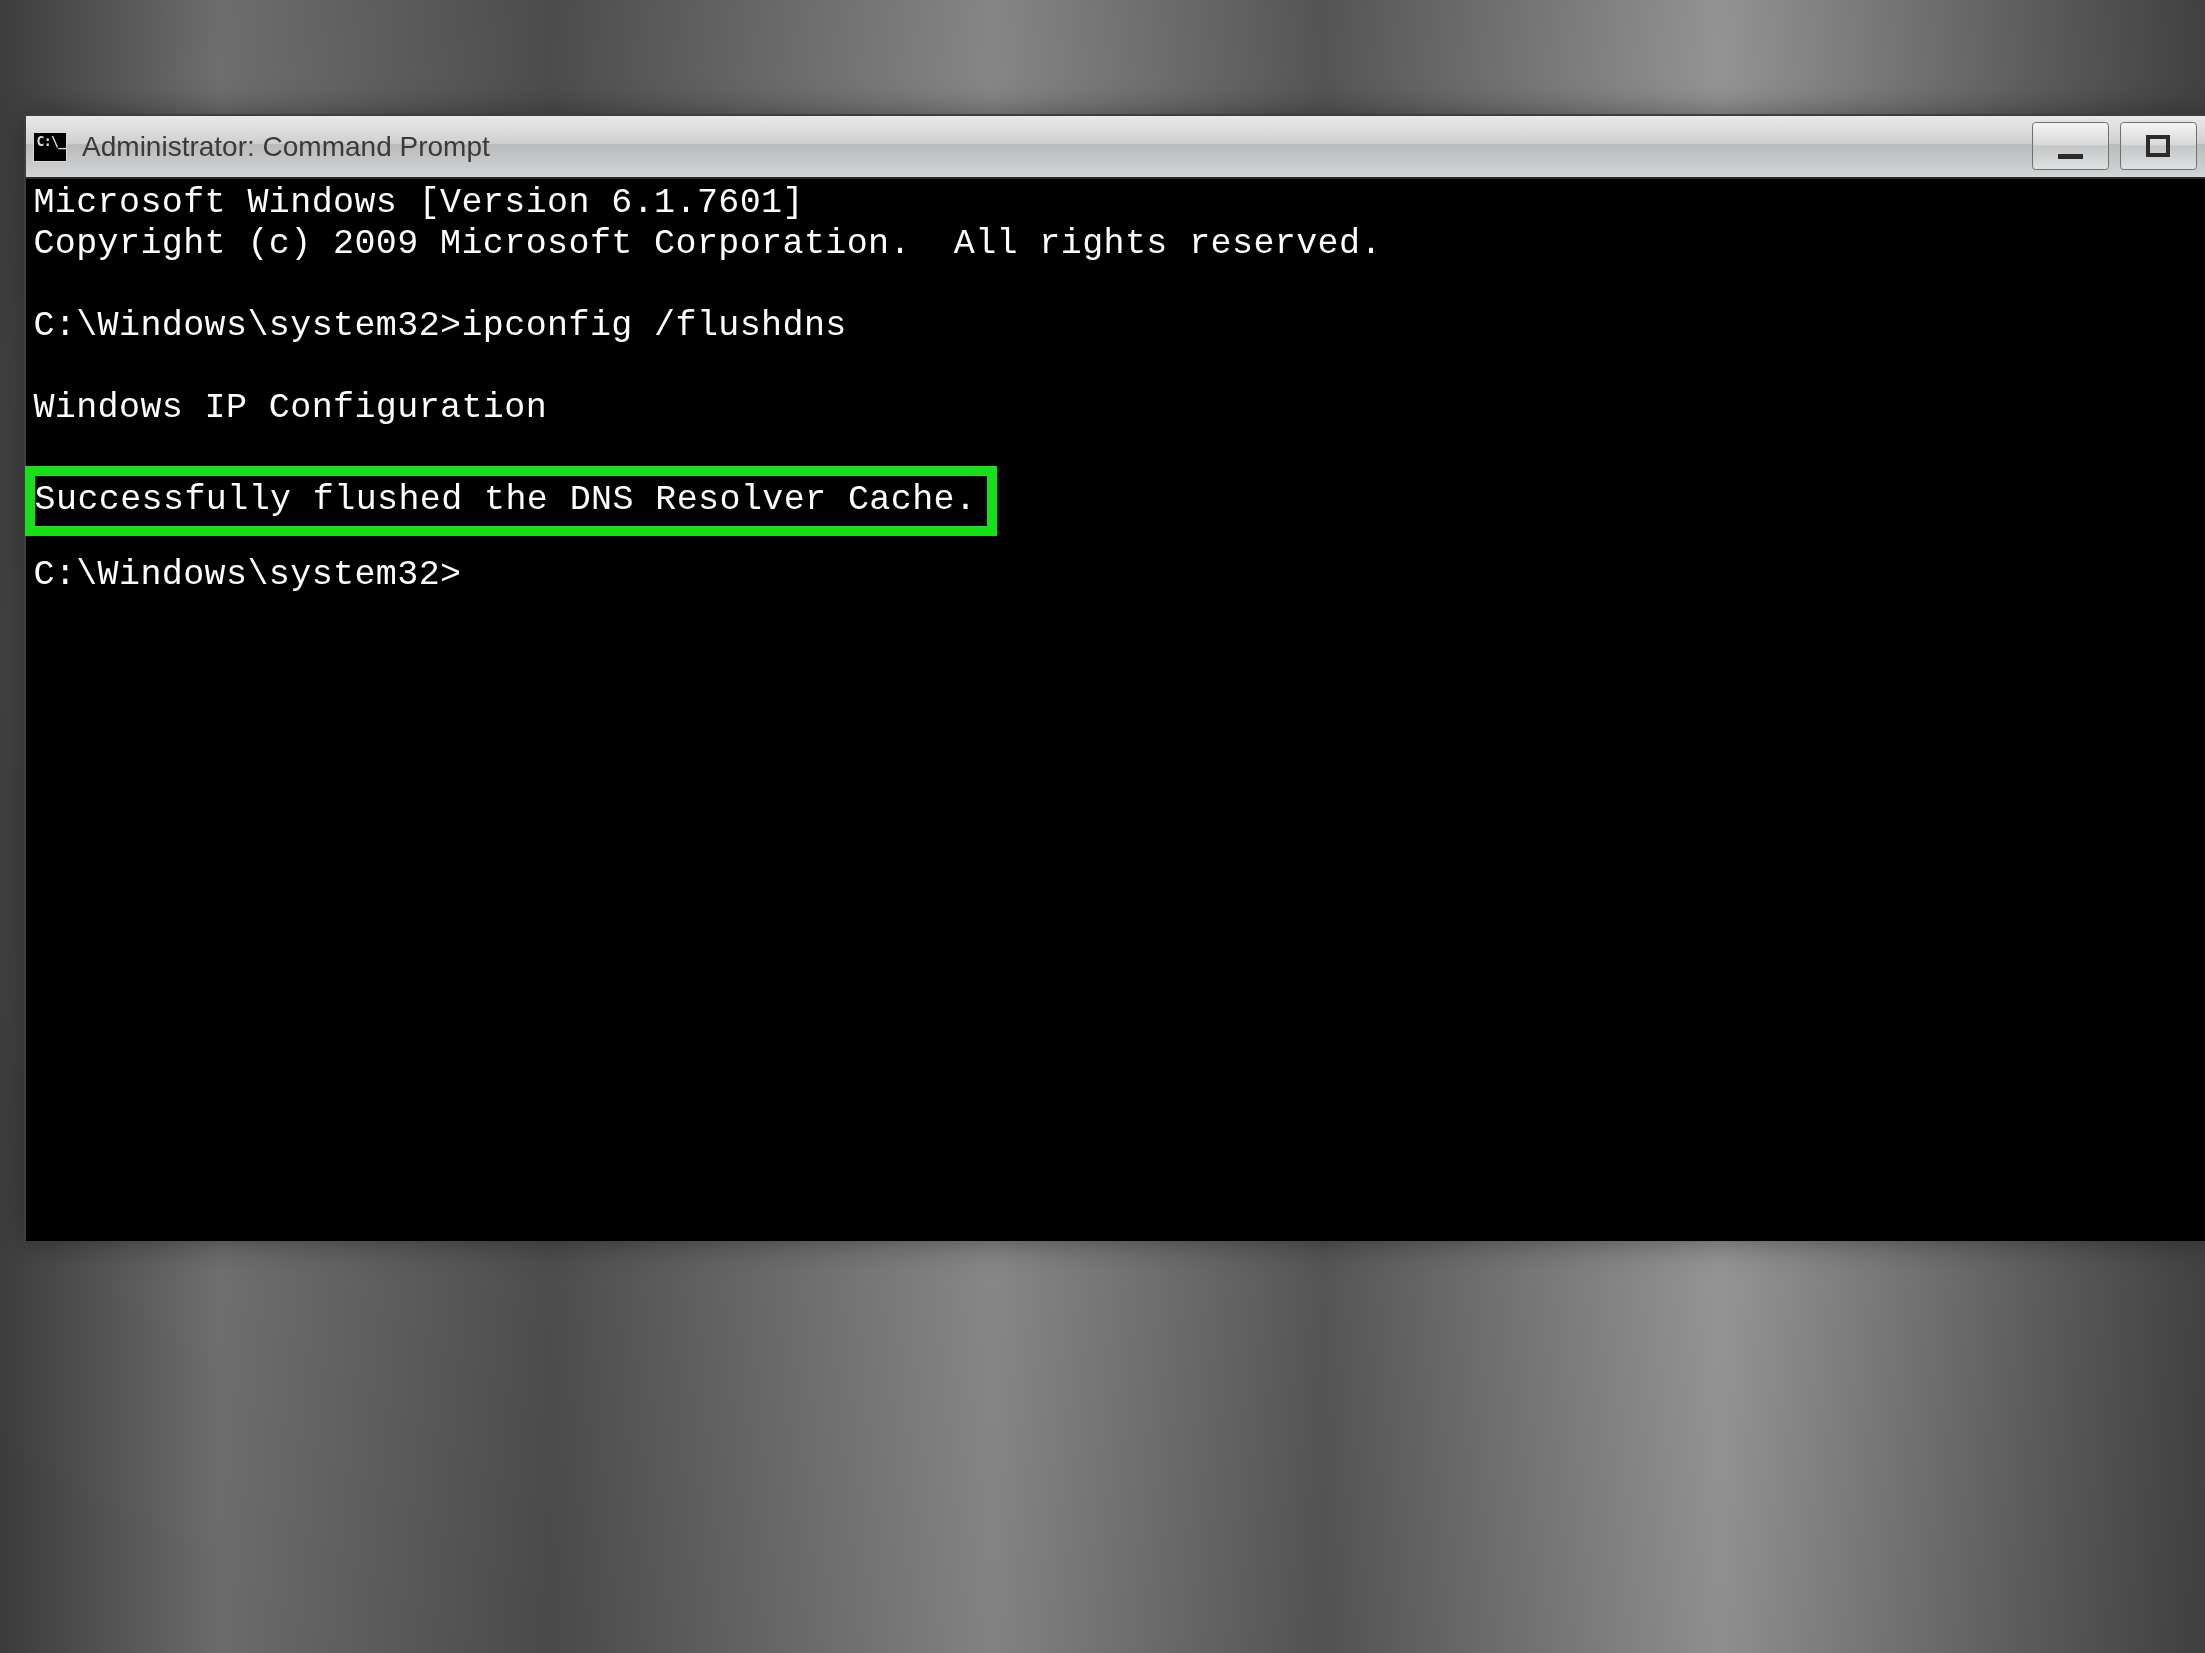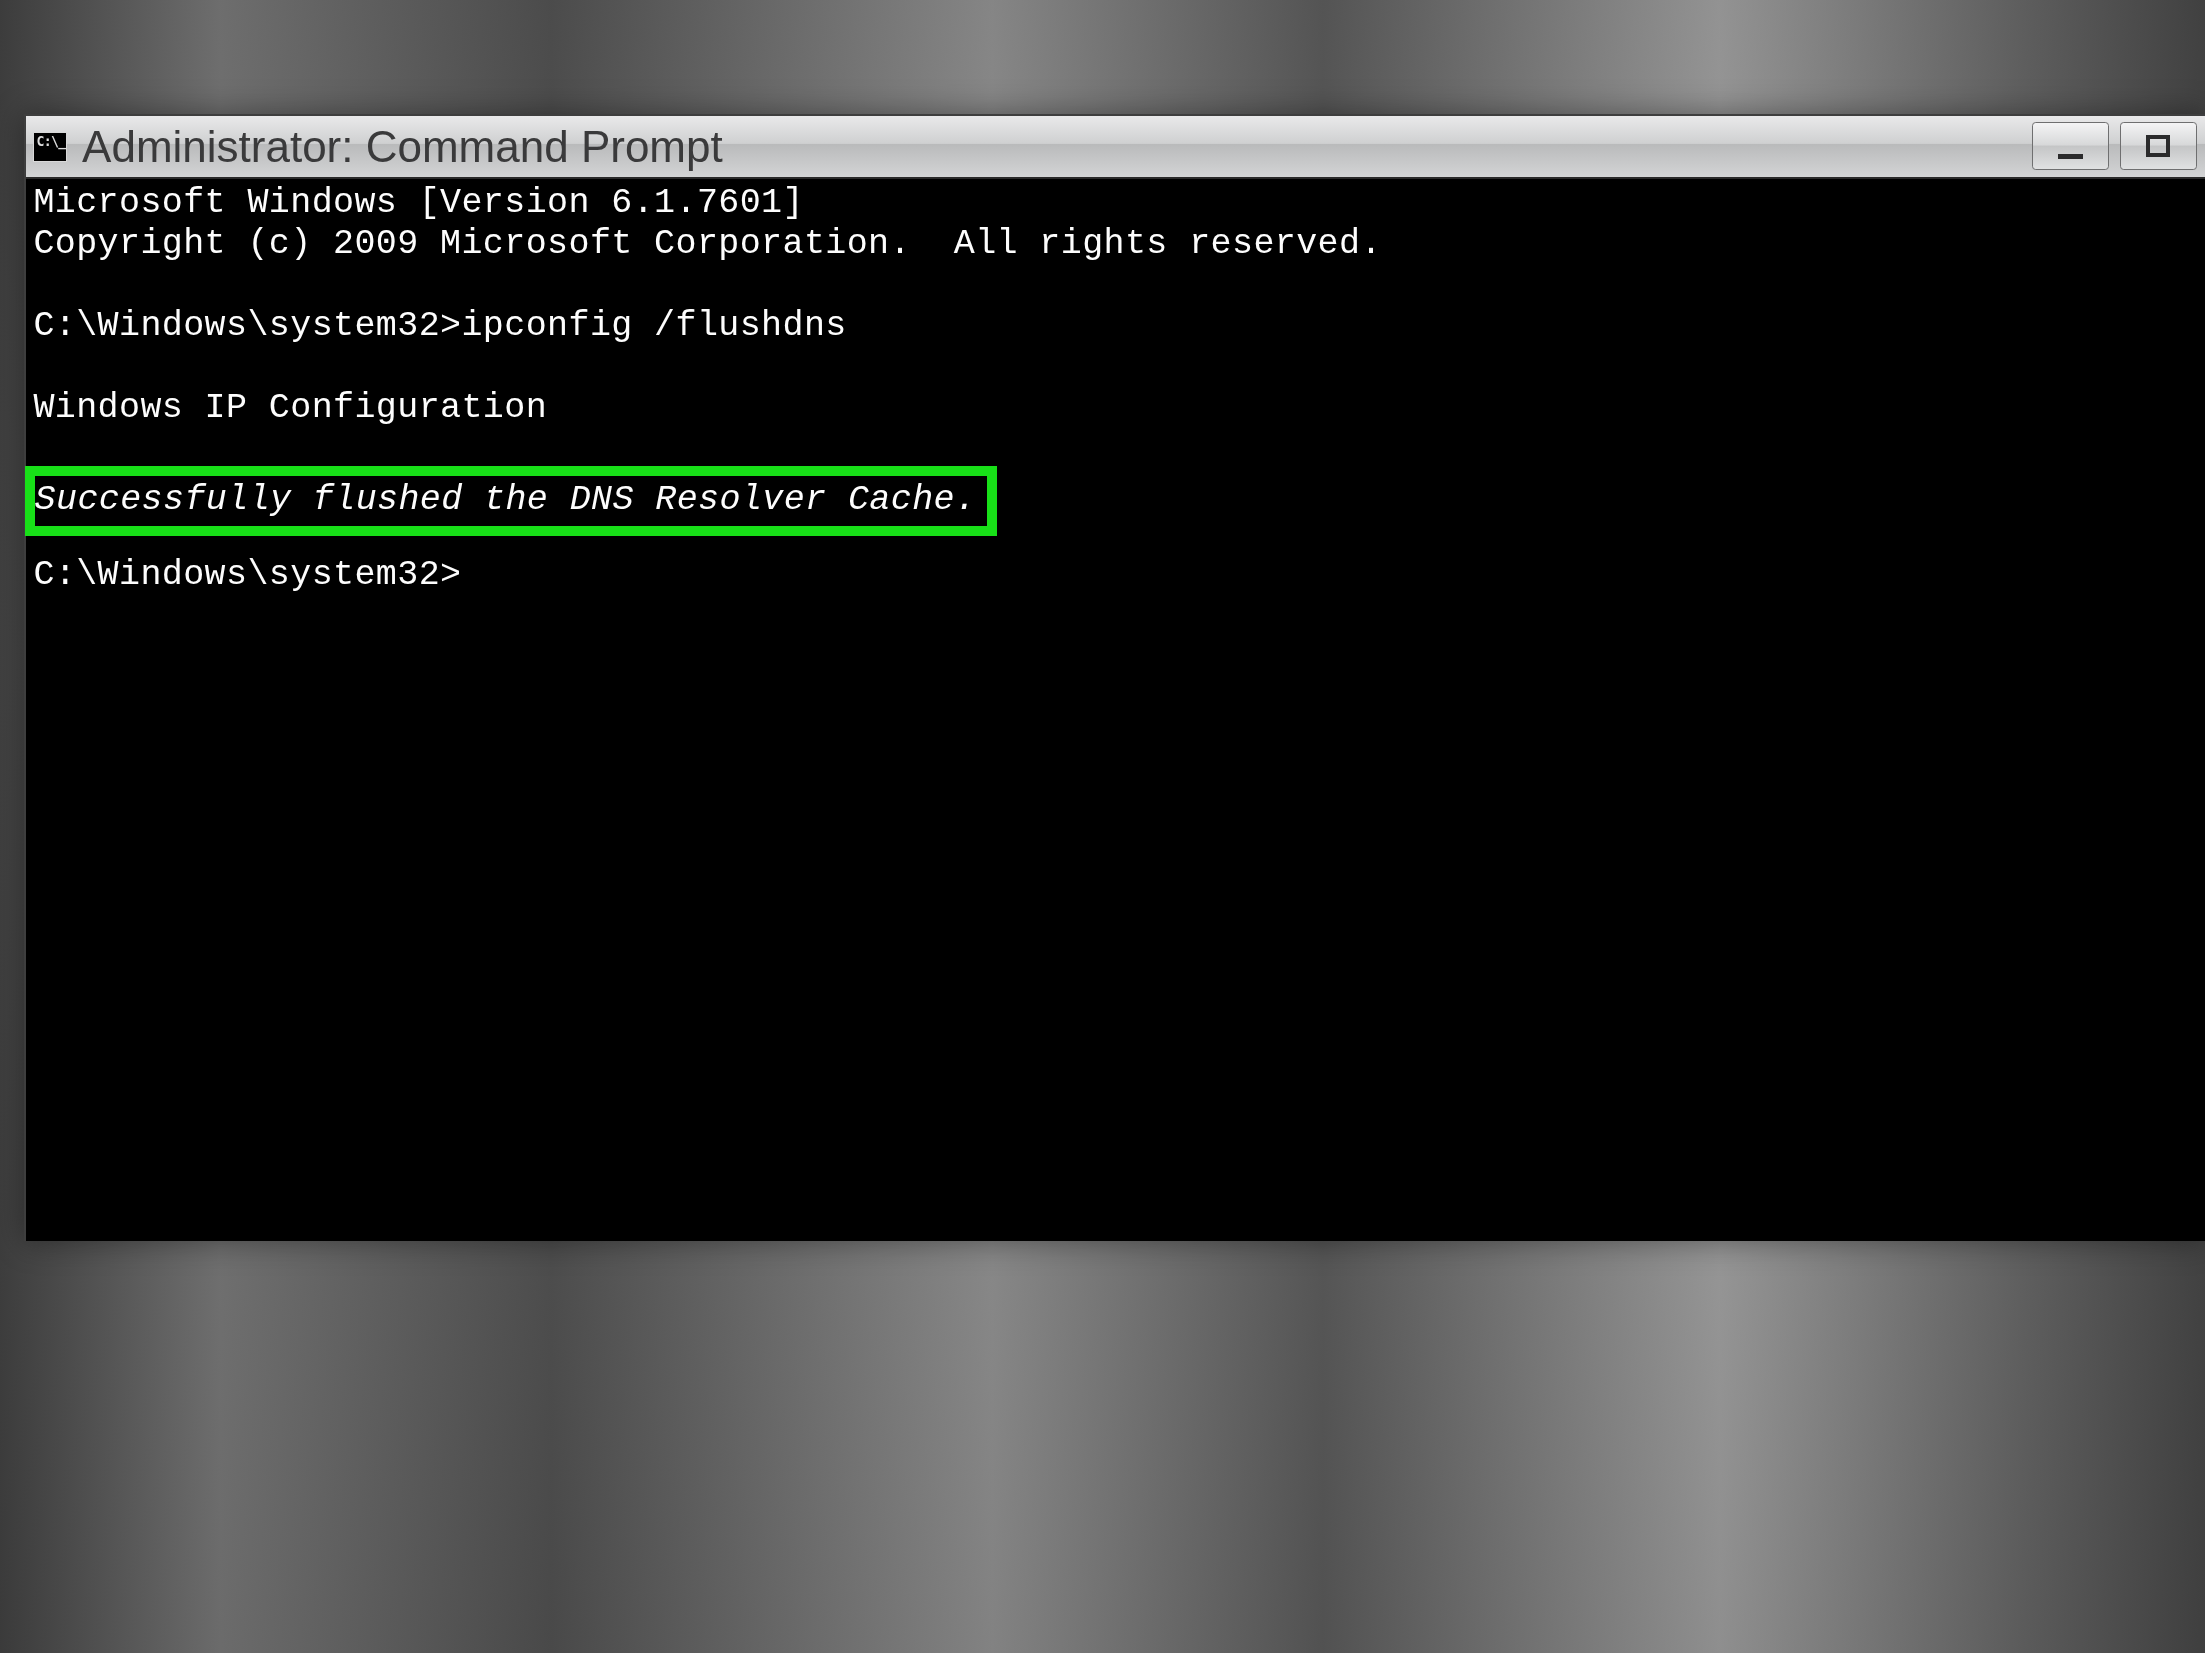--- a/index.html
+++ b/index.html
@@ -62,21 +62,21 @@
     content:"C:\\_";
     color:#ddd;
     font:700 13.2px/1 Consolas,monospace;
     position:absolute;
     left:2.2px;
     top:2.9px;
     letter-spacing:-0.7px;
   }
   .title-text{
     color:#3a3a3b;
-    font-size:44px;
+    font-size:28px;
     font-weight:400;
     white-space:nowrap;
   }
   .win-buttons{
     position:absolute;
     right:10.3px;
     top:5.9px;
     display:flex;
     gap:10.3px;
   }
@@ -121,21 +121,20 @@
     font-weight:500;
   }
   .hl{
     display:inline-block;
     border:10.3px solid #18e018;
     padding:7.4px 10.3px 7.4px 0;
     margin-left:-8.8px;
     margin-top:-4.4px;
     margin-bottom:-2.9px;
     line-height:1;
-    font-style:italic;
   }
   .cline{display:block;}
   .gap{display:block;height:41px;}
 </style>
 </head>
 <body>
 
 <div class="desktop">
 
   <div class="window">

